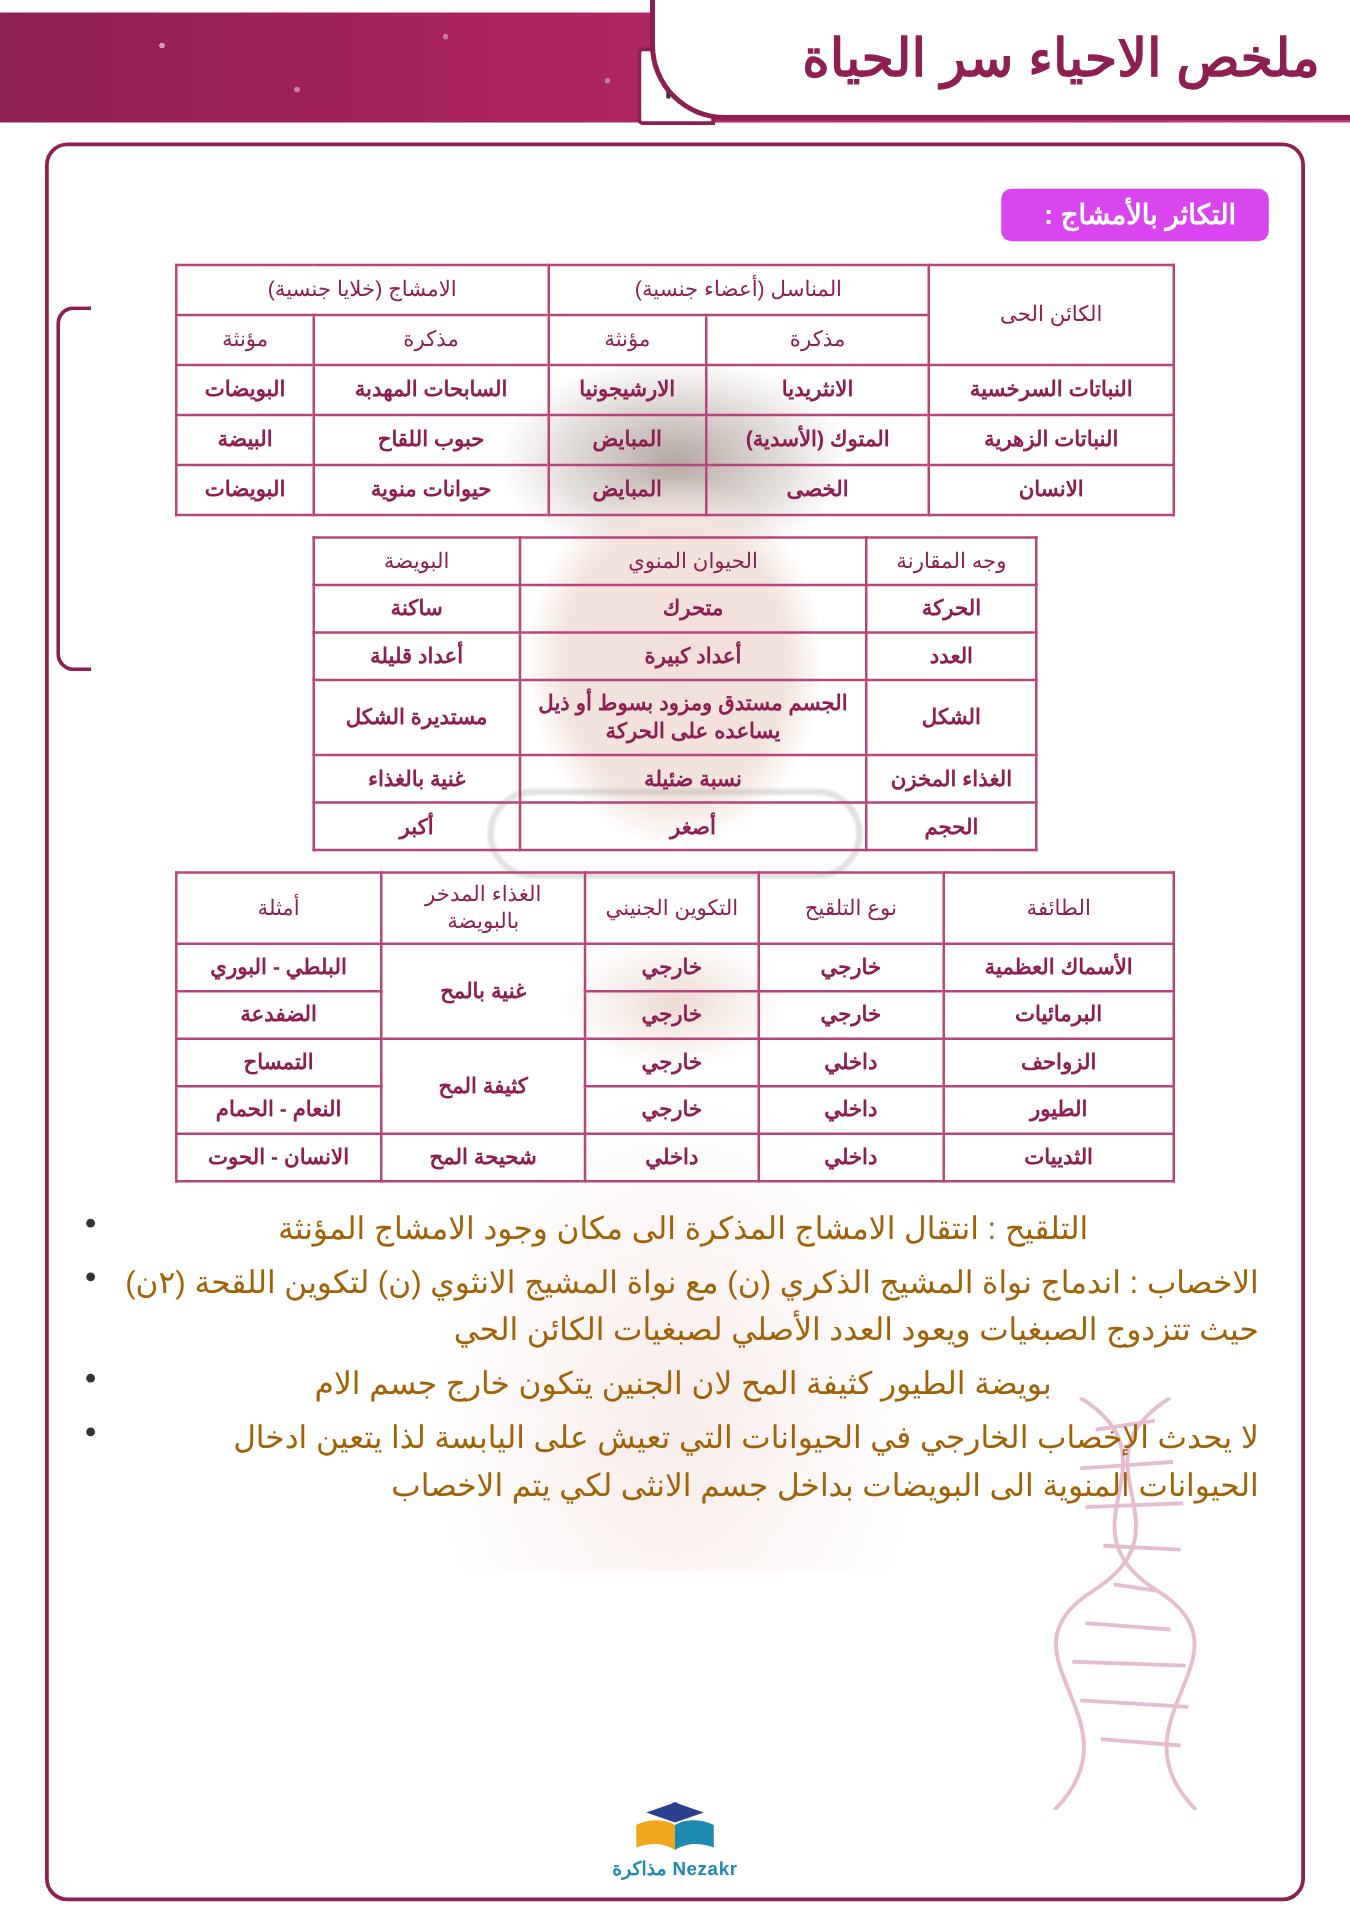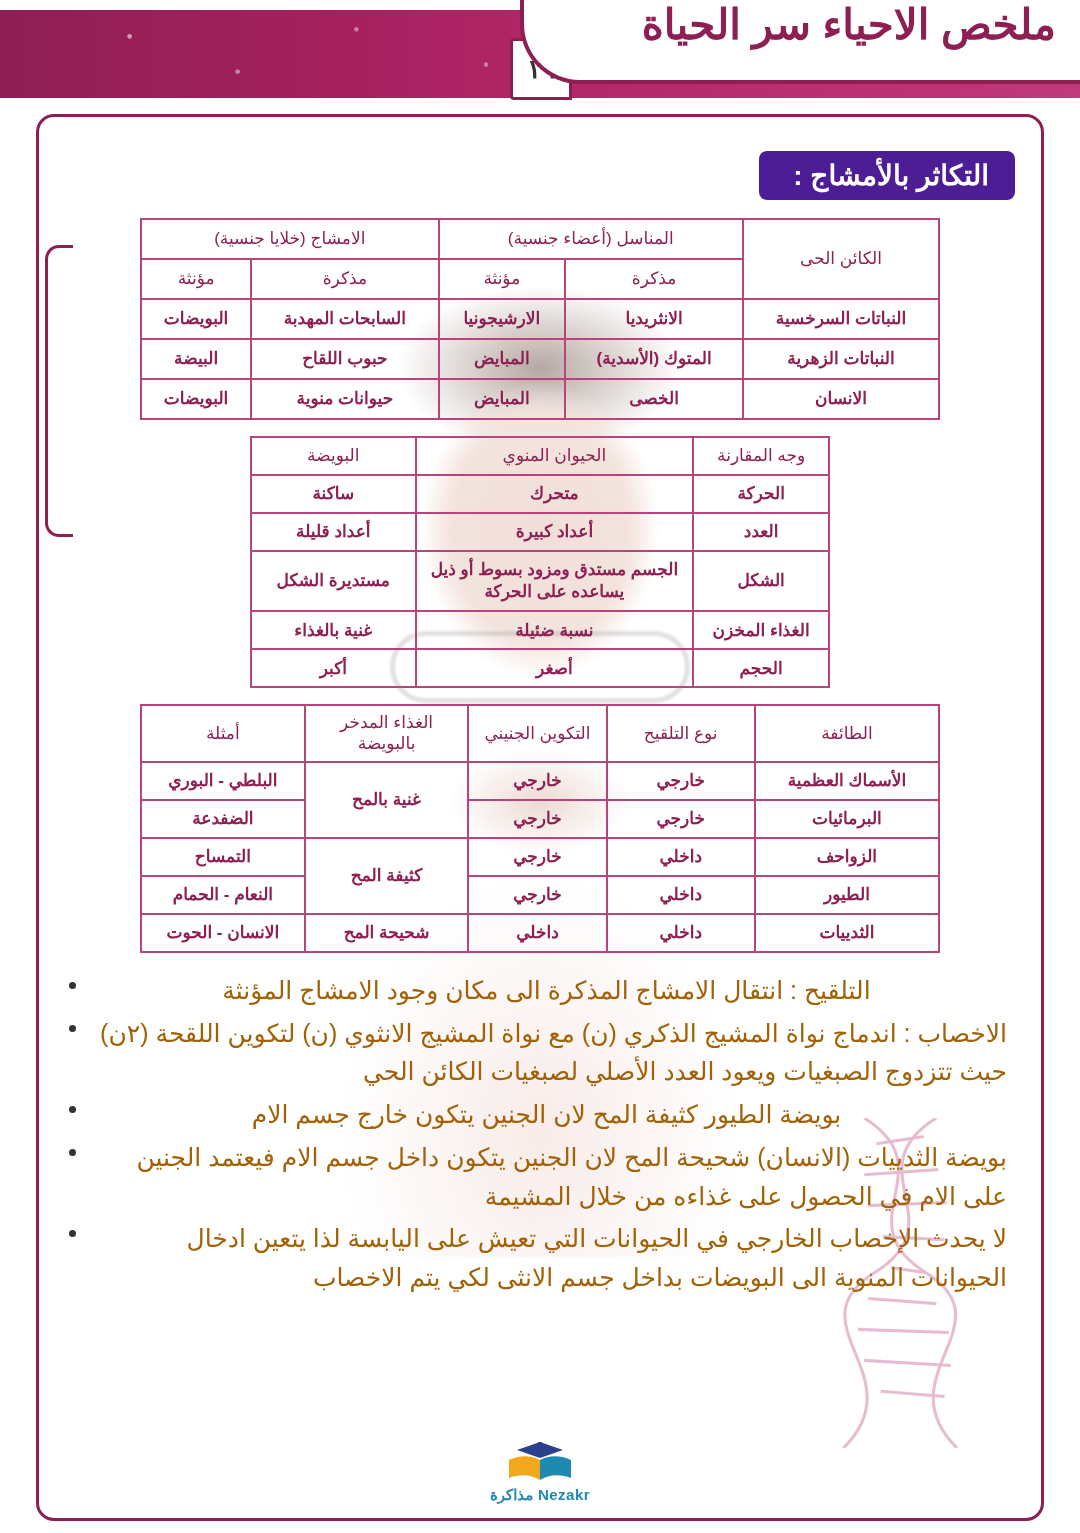--- a/index.html
+++ b/index.html
@@ -41,27 +41,28 @@
       radial-gradient(circle at 79% 28%, rgba(255,255,255,.30) 2px, transparent 2.5px),
       radial-gradient(circle at 88% 60%, rgba(255,255,255,.30) 2px, transparent 2.5px),
       linear-gradient(115deg, rgba(255,255,255,.12) 0 1px, transparent 1px 60px),
       linear-gradient(65deg, rgba(255,255,255,.10) 0 1px, transparent 1px 70px);
   }
   .header-title-wrap {
     position: absolute;
     top: 0;
     right: 0;
     width: 560px;
-    height: 84px;
+    height: 96px;
     background: #ffffff;
     border: 4px solid #8e1f52;
     border-top: none;
     border-right: none;
     border-radius: 0 0 0 60px;
     display: flex;
+    align-items: center;
     justify-content: flex-start;
     padding-right: 24px;
   }
   .header-title {
     color: #8e1f52;
     font-size: 42px;
     font-weight: bold;
     letter-spacing: 0;
     white-space: nowrap;
   }
@@ -146,23 +147,23 @@
   }
 
   
   .section-title-row {
     position: relative;
     margin: 34px 26px 0 26px;
     display: flex;
     justify-content: flex-start;
   }
   .section-title {
-    background: #4c1d95;
+    background: #d946ef;
     color: #ffffff;
-    font-size: 28px;
+    font-size: 22px;
     font-weight: bold;
     padding: 8px 26px 8px 34px;
     border-radius: 8px;
     white-space: nowrap;
   }
 
   
   .tbl-wrap { position: relative; z-index: 3; }
   table.t {
     border-collapse: collapse;
@@ -404,24 +405,20 @@
     </div>
     <div class="note">
       <div class="txt">الاخصاب : اندماج نواة المشيج الذكري (ن) مع نواة المشيج الانثوي (ن) لتكوين اللقحة (٢ن) حيث تتزدوج الصبغيات ويعود العدد الأصلي لصبغيات الكائن الحي</div>
       <div class="dot"></div>
     </div>
     <div class="note note-center">
       <div class="txt">بويضة الطيور كثيفة المح لان الجنين يتكون خارج جسم الام</div>
       <div class="dot"></div>
     </div>
     <div class="note">
-      <div class="txt">بويضة الثدييات (الانسان) شحيحة المح لان الجنين يتكون داخل جسم الام فيعتمد الجنين على الام في الحصول على غذاءه من خلال المشيمة</div>
-      <div class="dot"></div>
-    </div>
-    <div class="note">
       <div class="txt">لا يحدث الإخصاب الخارجي في الحيوانات التي تعيش على اليابسة لذا يتعين ادخال الحيوانات المنوية الى البويضات بداخل جسم الانثى لكي يتم الاخصاب</div>
       <div class="dot"></div>
     </div>
   </div>
 
   <div class="footer-logo">
     <svg class="logo-mark" viewBox="0 0 86 48">
       <path d="M20 14 L43 6 L66 14 L43 22 Z" fill="#2d3f8f"></path>
       <path d="M43 24 C33 18 20 20 12 24 L12 42 C22 38 34 38 43 44 Z" fill="#f2a81d"></path>
       <path d="M43 24 C53 18 66 20 74 24 L74 42 C64 38 52 38 43 44 Z" fill="#1f8ab0"></path>

